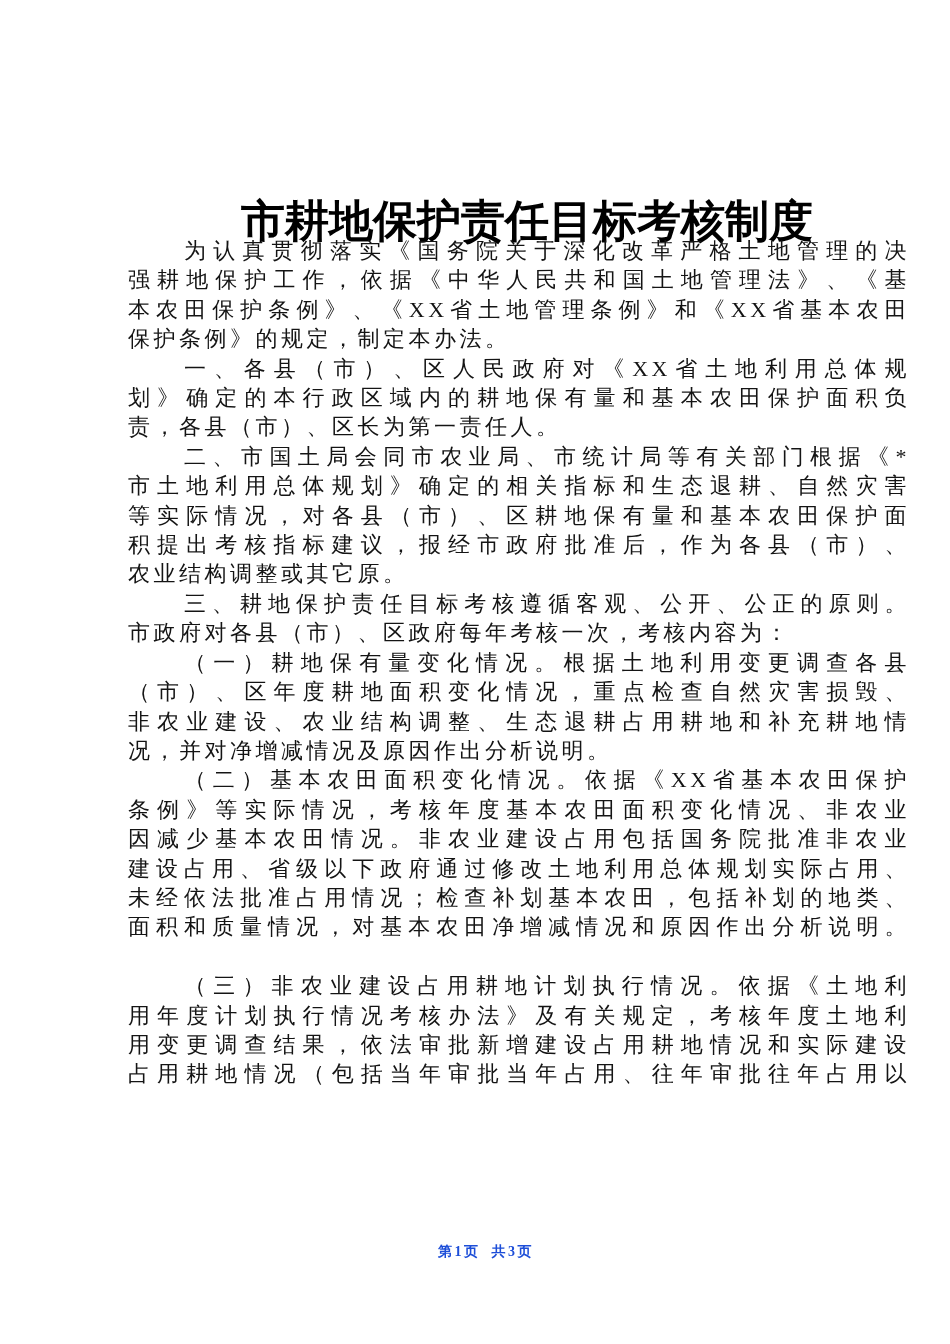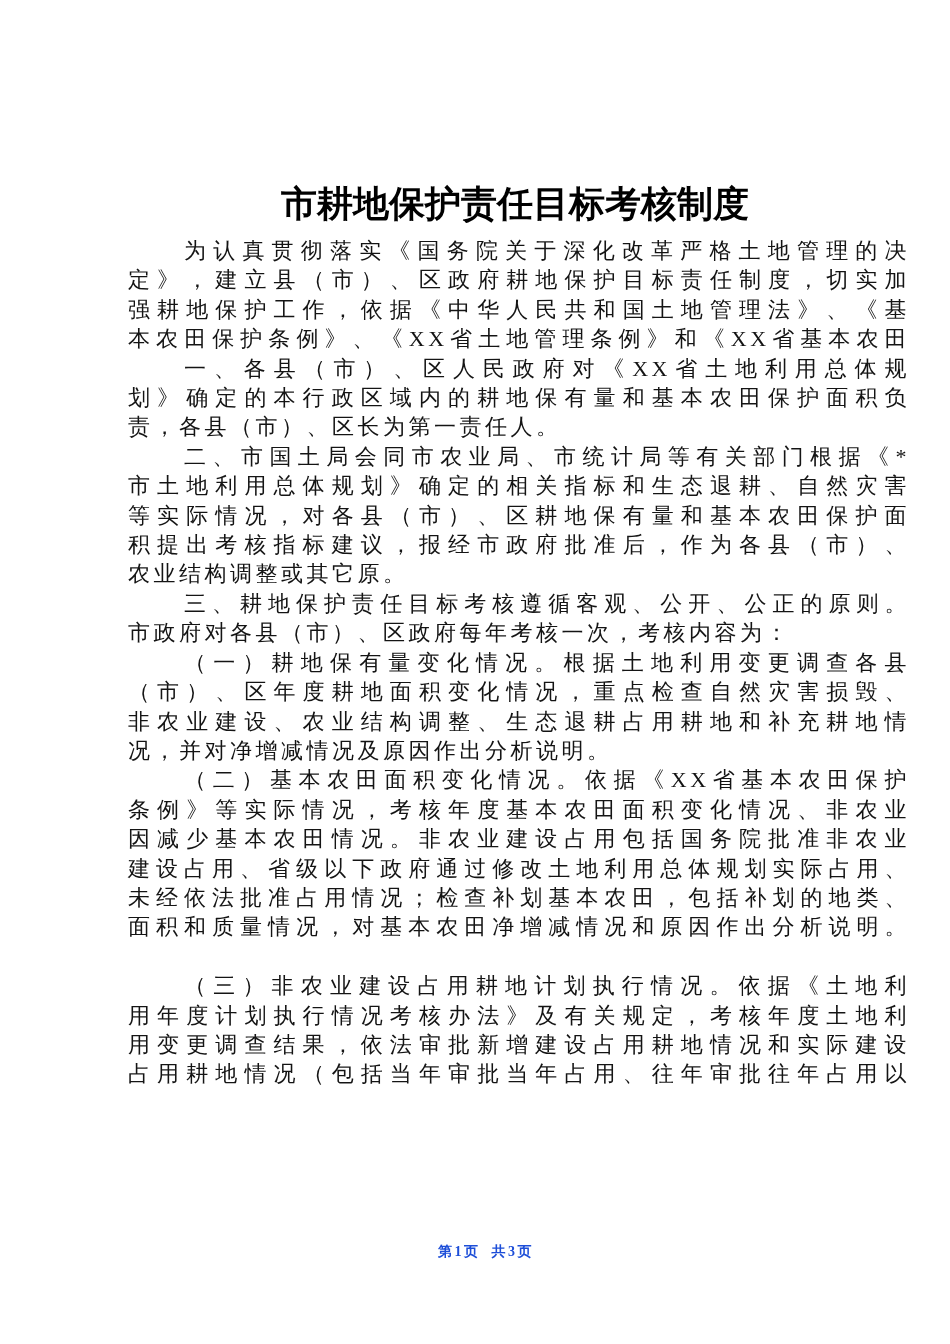--- a/index.html
+++ b/index.html
@@ -14,22 +14,22 @@
     background: #ffffff;
     overflow: hidden;
     font-family: "Liberation Serif", "DejaVu Serif", serif;
     color: #000000;
   }
   .doc-title {
     position: absolute;
     left: 124px;
     top: 180px;
     width: 782px;
-    margin: 0;
-    font-size: 36px;
+    margin: 12px;
+    font-size: 44px;
     font-weight: bold;
     text-align: center;
     letter-spacing: 0px;
     color: #000000;
     font-family: "Liberation Serif", "DejaVu Serif", serif;
   }
   .doc-body {
     position: absolute;
     left: 128px;
     top: 236px;
@@ -75,23 +75,23 @@
 </head>
 <body>
 
 <div class="page">
 
   <h1 class="doc-title">市耕地保护责任目标考核制度</h1>
 
   <div class="doc-body">
       <div class="para">
         <div class="line first just">为认真贯彻落实《国务院关于深化改革严格土地管理的决</div>
-        <div class="line just">定》，建立县（市）、区政府耕地保护目标责任制度，切实加</div>
         <div class="line just">强耕地保护工作，依据《中华人民共和国土地管理法》、《基</div>
         <div class="line just">本农田保护条例》、《XX省土地管理条例》和《XX省基本农田</div>
+        <div class="line">保护条例》的规定，制定本办法。</div>
       </div>
       <div class="para">
         <div class="line first just">一、各县（市）、区人民政府对《XX省土地利用总体规</div>
         <div class="line just">划》确定的本行政区域内的耕地保有量和基本农田保护面积负</div>
         <div class="line">责，各县（市）、区长为第一责任人。</div>
       </div>
       <div class="para">
         <div class="line first just">二、市国土局会同市农业局、市统计局等有关部门根据《*</div>
         <div class="line just">市土地利用总体规划》确定的相关指标和生态退耕、自然灾害</div>
         <div class="line just">等实际情况，对各县（市）、区耕地保有量和基本农田保护面</div>

